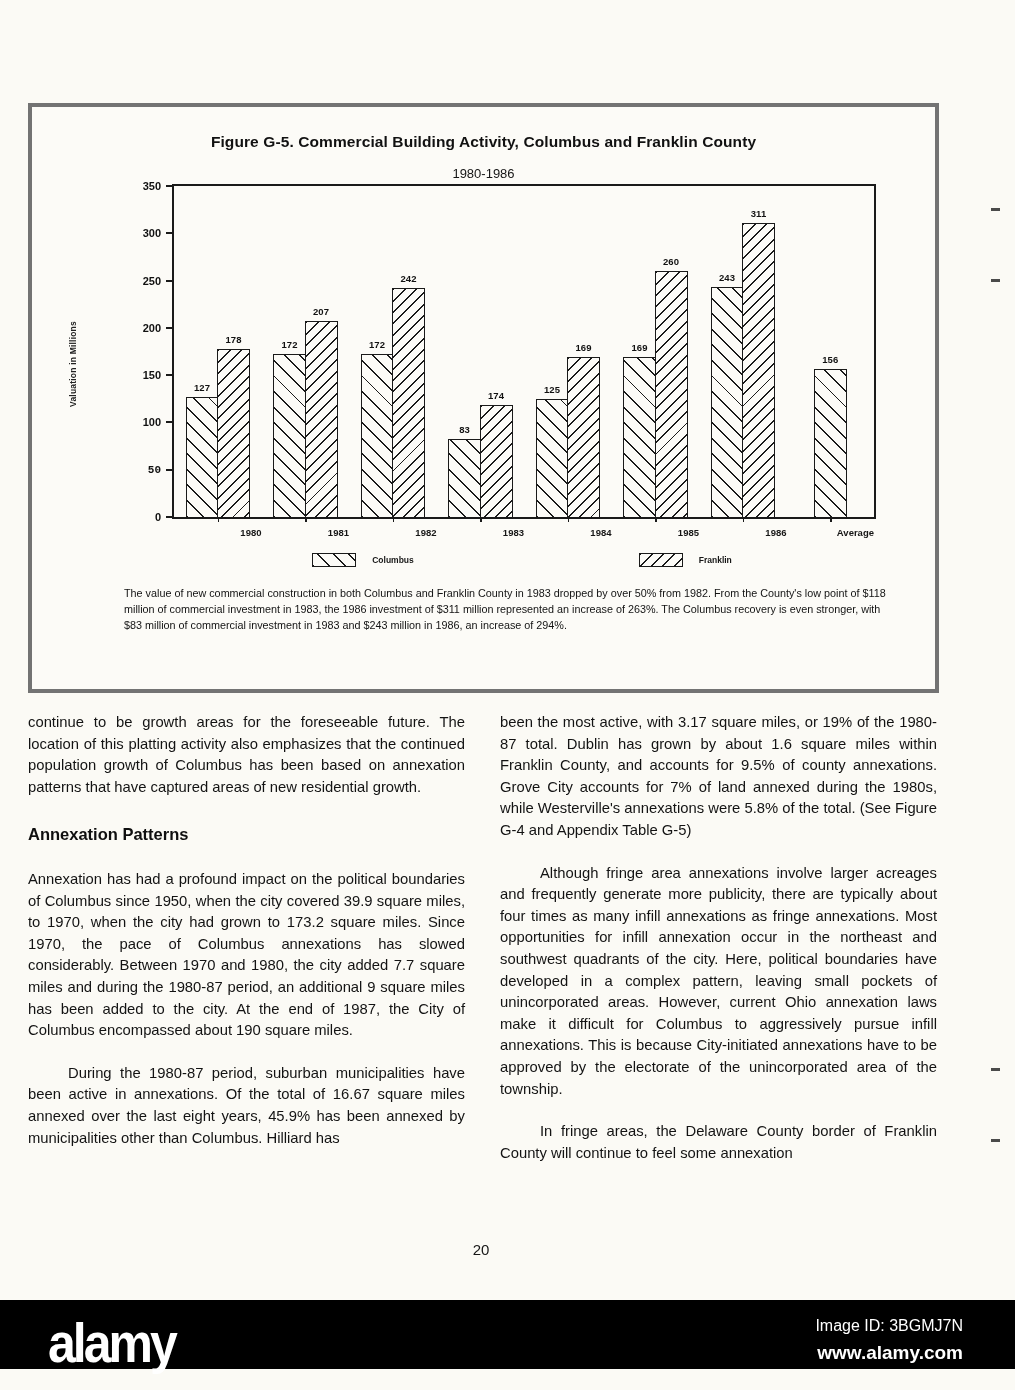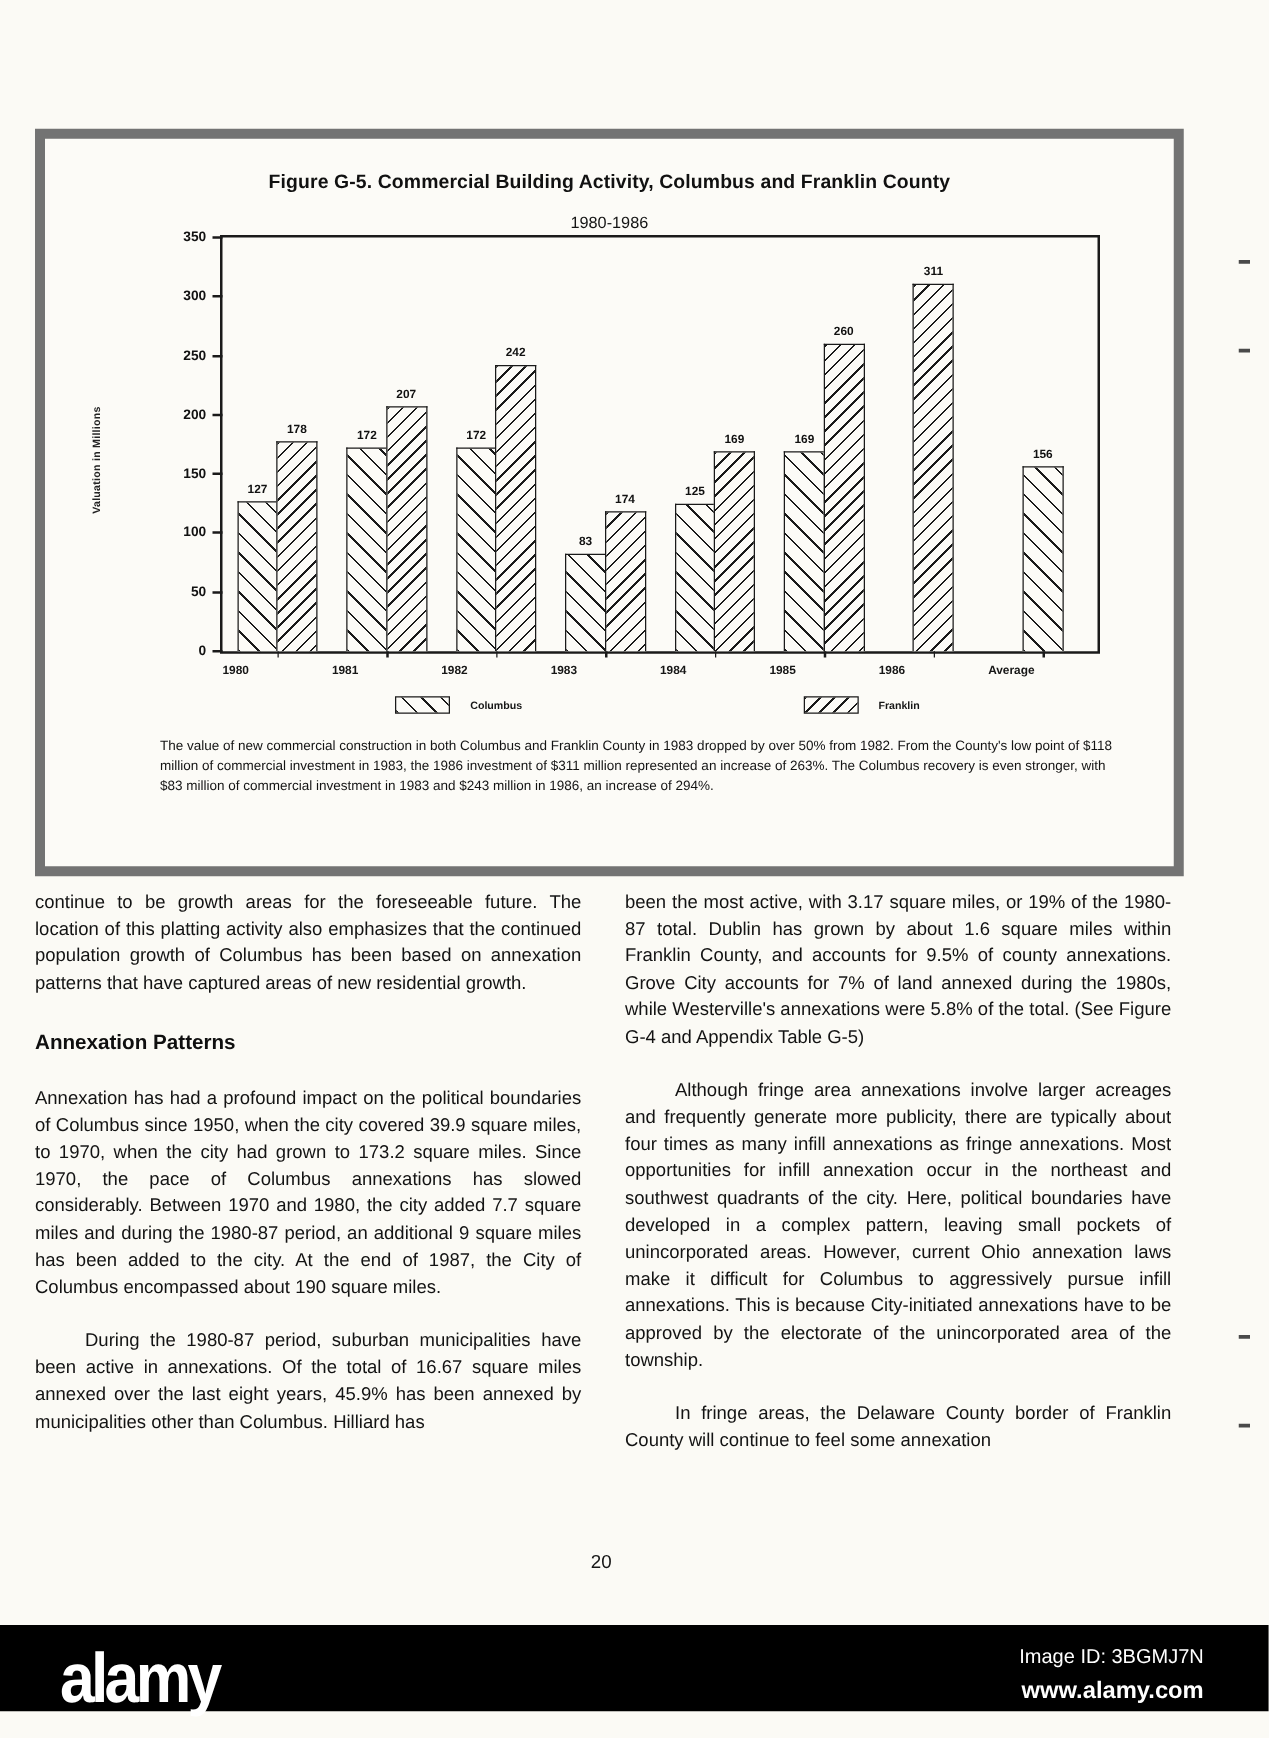--- a/index.html
+++ b/index.html
@@ -9,21 +9,21 @@
     font-family: "Liberation Sans", sans-serif;
     color: #161616;
     position: relative;
     overflow: hidden;
   }
 
   
   .figure-box {
     position: absolute; left: 28px; top: 103px;
     width: 903px; height: 582px;
-    border: 8px solid #737373;
+    border: 4px solid #737373;
     background: #fcfbf7;
   }
   .fig-title {
     margin: 26px 10px 0; text-align: center;
     font-size: 15.5px; font-weight: bold; letter-spacing: .1px;
     color: #111;
   }
   .fig-subtitle {
     margin: 15px 12px 0; text-align: center;
     font-size: 13px; color: #151515;
@@ -63,21 +63,21 @@
       #1a1a1a 0, #1a1a1a 1.4px, transparent 1.4px, transparent 8px);
   }
   .bar-value {
     position: absolute; top: -16px; left: 50%; transform: translateX(-50%);
     font-size: 9.5px; font-weight: bold; color: #111;
     background: transparent; white-space: nowrap;
   }
   .x-tick { position: absolute; top: 100%; left: 50%; width: 1.5px; height: 5px; background: #1a1a1a; }
   .x-label {
     position: absolute; top: 100%; margin-top: 10px; left: 0; right: 0;
-    text-align: left; font-size: 9.5px; font-weight: bold; color: #161616;
+    text-align: right; font-size: 9.5px; font-weight: bold; color: #161616;
   }
   .y-tick { position: absolute; right: 100%; width: 8px; height: 2px; background: #1a1a1a; }
   .y-tick-label {
     position: absolute; right: calc(100% + 13px);
     font-size: 11px; font-weight: bold; color: #111;
   }
 
   
   .chart-legend {
     position: absolute; left: 140px; top: 446px; width: 700px;
@@ -132,21 +132,21 @@
 
 <div class="figure-box">
   <div class="fig-title">Figure G-5.  Commercial Building Activity, Columbus and Franklin County</div>
   <div class="fig-subtitle">1980-1986</div>
   <div class="y-axis-title">Valuation in Millions</div>
 
   <div class="plot-area">
       <div class="y-tick" style="bottom: calc(0% - 1px);"></div>
       <span class="y-tick-label" style="bottom: calc(0% - 6px);">0</span>
       <div class="y-tick" style="bottom: calc(14.2857% - 1px);"></div>
-      <span class="y-tick-label" style="bottom: calc(14.2857% - 6px);">50</span>
+      <span class="y-tick-label" style="bottom: calc(14.2857% - 6px); font-family: Liberation Mono, monospace;">50</span>
       <div class="y-tick" style="bottom: calc(28.5714% - 1px);"></div>
       <span class="y-tick-label" style="bottom: calc(28.5714% - 6px);">100</span>
       <div class="y-tick" style="bottom: calc(42.8571% - 1px);"></div>
       <span class="y-tick-label" style="bottom: calc(42.8571% - 6px);">150</span>
       <div class="y-tick" style="bottom: calc(57.1429% - 1px);"></div>
       <span class="y-tick-label" style="bottom: calc(57.1429% - 6px);">200</span>
       <div class="y-tick" style="bottom: calc(71.4286% - 1px);"></div>
       <span class="y-tick-label" style="bottom: calc(71.4286% - 6px);">250</span>
       <div class="y-tick" style="bottom: calc(85.7143% - 1px);"></div>
       <span class="y-tick-label" style="bottom: calc(85.7143% - 6px);">300</span>
@@ -220,20 +220,23 @@
             </div>
             <div class="bar hatch-fwd" style="height: 74.2857%;">
               <span class="bar-value">260</span>
             </div>
           </div>
           <div class="x-tick"></div>
           <span class="x-label">1985</span>
         </div>
         <div class="group">
           <div class="pair">
+            <div class="bar hatch-back" style="height: 69.4286%;">
+              <span class="bar-value">243</span>
+            </div>
             <div class="bar hatch-fwd" style="height: 88.8571%;">
               <span class="bar-value">311</span>
             </div>
           </div>
           <div class="x-tick"></div>
           <span class="x-label">1986</span>
         </div>
         <div class="group">
           <div class="pair">
             <div class="bar hatch-back" style="height: 44.5714%;">

